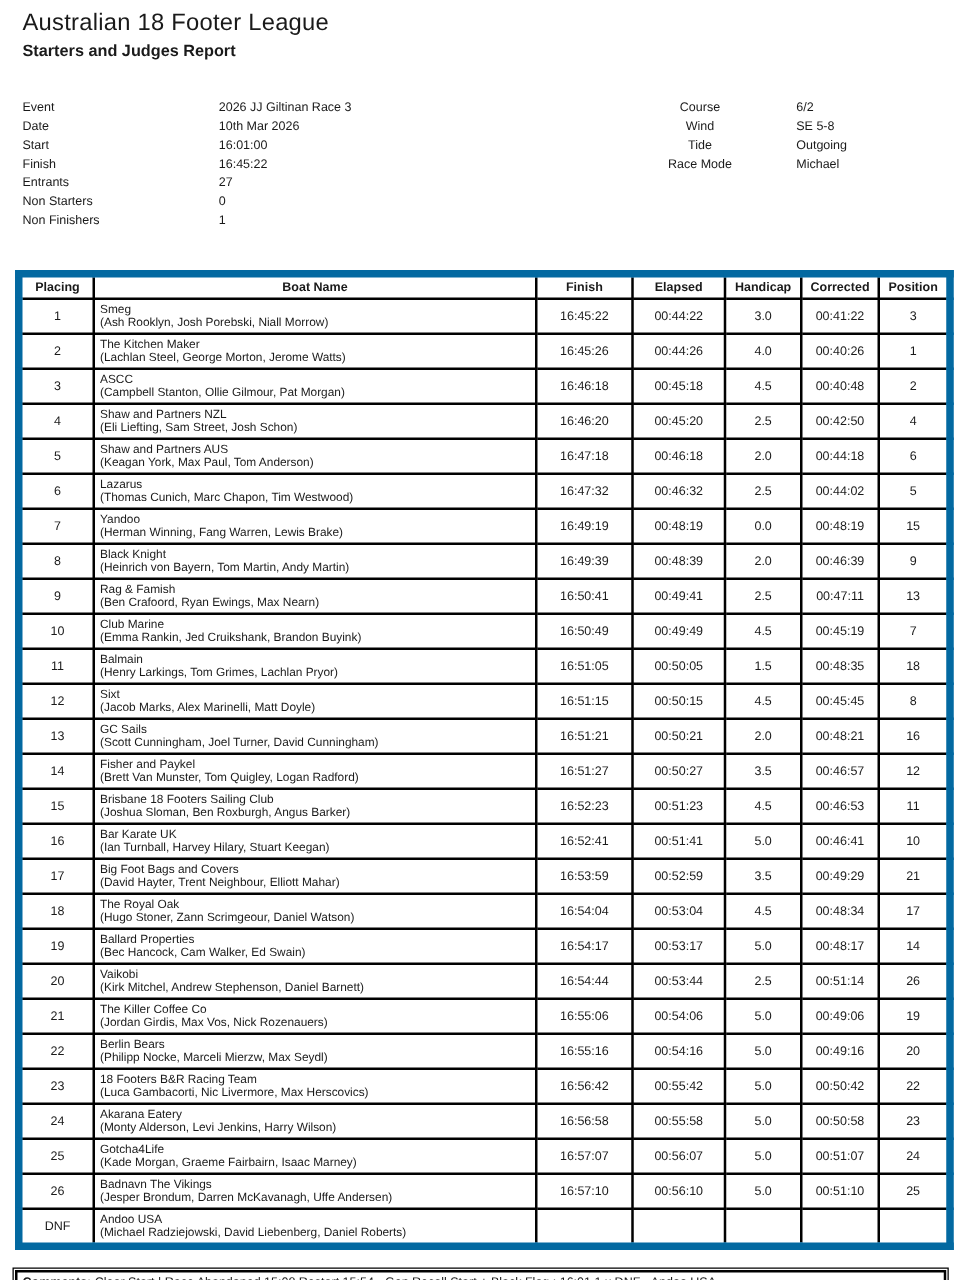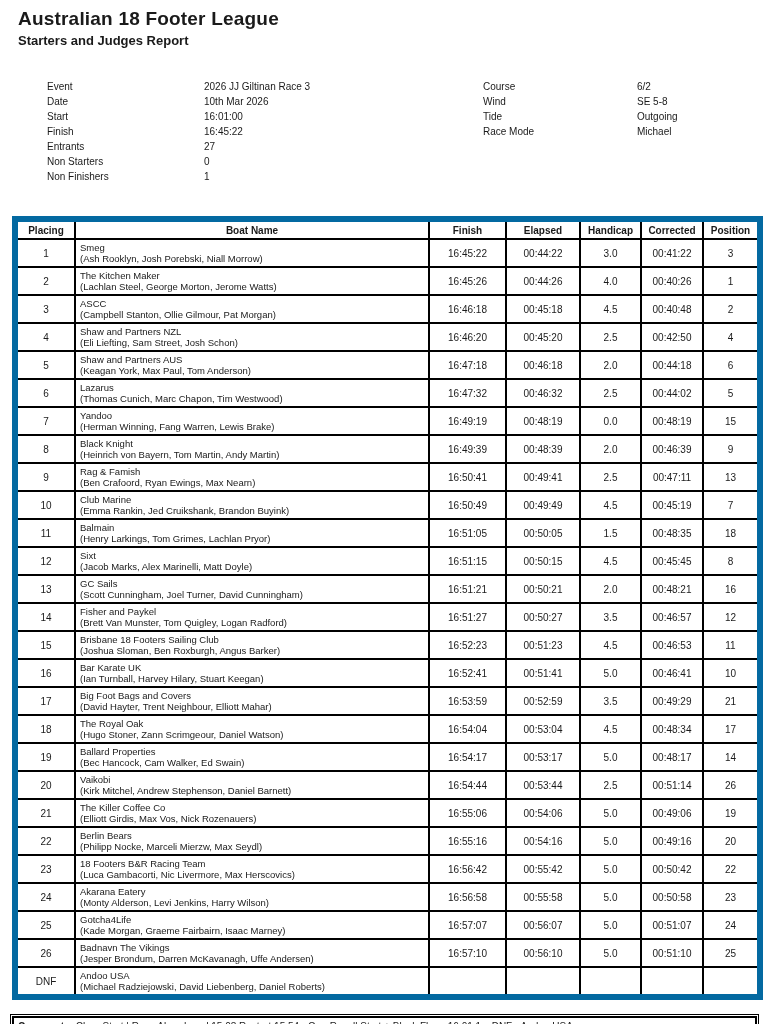--- a/index.html
+++ b/index.html
@@ -12,42 +12,42 @@
   .page {
     position: relative;
     width: 767px;
     height: 1024px;
     background: #ffffff;
     overflow: hidden;
   }
   .report-title {
     margin: 8px 0 0 18px;
     font-size: 19px;
-    font-weight: bold;
+    font-weight: normal;
     letter-spacing: 0.2px;
   }
   .report-subtitle {
     margin: 3px 0 0 18px;
     font-size: 13px;
     font-weight: bold;
   }
   .info {
     display: flex;
     margin: 31px 0 0 18px;
   }
   .info-col-left  { width: 465px; }
   .info-col-right { width: 270px; }
   .info-row {
     display: flex;
     height: 15px;
     align-items: center;
     font-size: 10px;
   }
-  .info-col-left  .info-label { width: 157px; flex: none; margin-left: 29px; }
-  .info-col-right .info-label { width: 154px; flex: none; }
+  .info-col-left  .info-label { width: 157px; flex: none; }
+  .info-col-right .info-label { width: 154px; flex: none; text-align: center; }
   .info-value { flex: 1; }
 
   table.results {
     border-collapse: collapse;
     table-layout: fixed;
     width: 745px;
     margin: 32px 0 0 12px;
     border: 6px solid #0369a1;
   }
   table.results th,
@@ -413,21 +413,21 @@
           <td>16:54:44</td>
           <td>00:53:44</td>
           <td>2.5</td>
           <td>00:51:14</td>
           <td>26</td>
         </tr>
         <tr>
           <td>21</td>
           <td class="boat-cell">
             <div class="boat-name">The Killer Coffee Co</div>
-            <div class="crew">(Elliott Girdis, Max Vos, Nick Rozenauers)</div>
+            <div class="crew">(Jordan Girdis, Max Vos, Nick Rozenauers)</div>
           </td>
           <td>16:55:06</td>
           <td>00:54:06</td>
           <td>5.0</td>
           <td>00:49:06</td>
           <td>19</td>
         </tr>
         <tr>
           <td>22</td>
           <td class="boat-cell">

